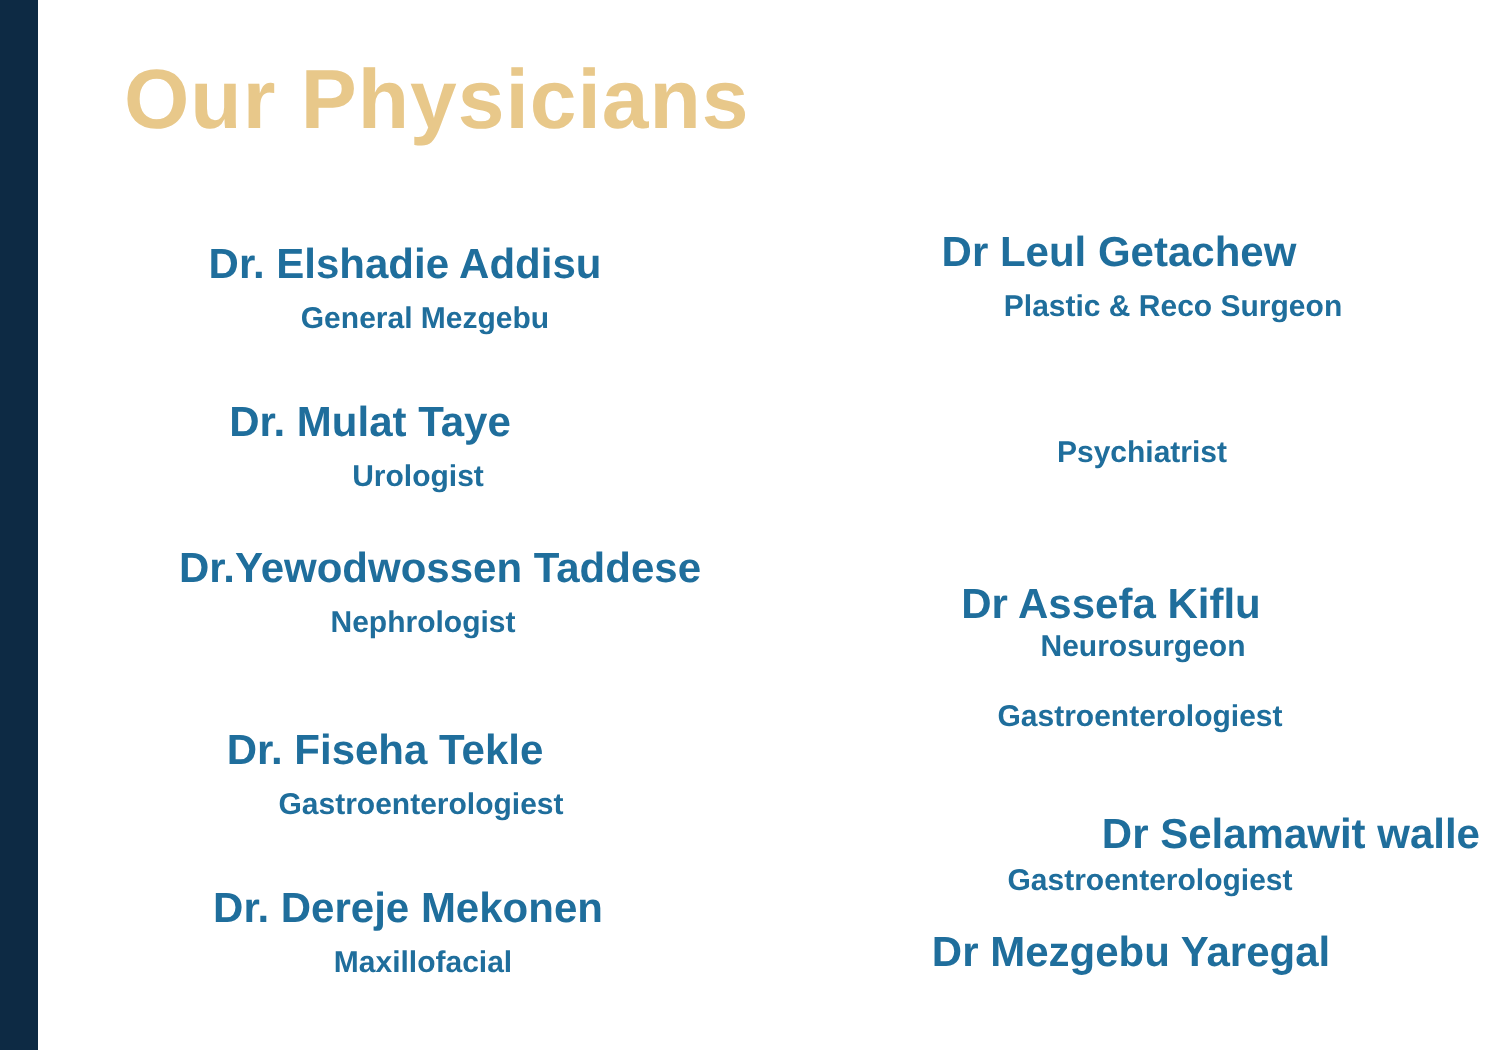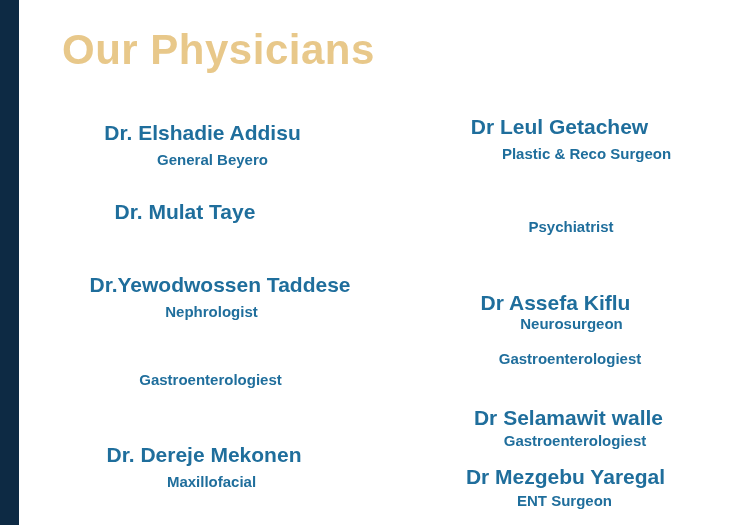--- a/index.html
+++ b/index.html
@@ -97,33 +97,35 @@
 
   <div class="edge-strip"></div>
   <div class="edge-strip-right"></div>
 
   <div class="title">Our Physicians</div>
 
   <div class="col col-left">
 
     <div class="doc" style="top:21px;">
       <div class="doc-name">Dr. Elshadie Addisu</div>
-      <div class="doc-spec" style="margin-left:20px;">General Beyero</div>
+      <div class="doc-spec" style="margin-left:20px;">General Mezgebu</div>
     </div>
 
     <div class="doc" style="top:100px;">
       <div class="doc-name" style="margin-left:-35px;">Dr. Mulat Taye</div>
+      <div class="doc-spec" style="margin-left:13px;">Urologist</div>
     </div>
 
     <div class="doc" style="top:173px;">
       <div class="doc-name" style="margin-left:35px;">Dr.Yewodwossen Taddese</div>
       <div class="doc-spec" style="margin-left:18px;">Nephrologist</div>
     </div>
 
     <div class="doc" style="top:264px;">
+      <div class="doc-name" style="margin-left:-20px;">Dr. Fiseha Tekle</div>
       <div class="doc-spec" style="margin-left:16px;">Gastroenterologiest</div>
     </div>
 
     <div class="doc" style="top:343px;">
       <div class="doc-name" style="margin-left:3px;">Dr. Dereje Mekonen</div>
       <div class="doc-spec" style="margin-left:18px;">Maxillofacial</div>
     </div>
 
   </div>
 
@@ -141,24 +143,23 @@
     <div class="doc" style="top:191px;">
       <div class="doc-name" style="margin-left:-9px;">Dr Assefa Kiflu</div>
       <div class="doc-spec" style="margin-left:23px; margin-top:2px;">Neurosurgeon</div>
     </div>
 
     <div class="doc" style="top:246px;">
       <div class="doc-spec" style="margin-left:20px; margin-top:5px;">Gastroenterologiest</div>
     </div>
 
     <div class="doc" style="top:306px;">
-      <div class="doc-name" style="margin-left:17px;">Dr Selamawit walle</div>
+      <div class="doc-name" style="margin-left:17px;text-align:right;">Dr Selamawit walle</div>
       <div class="doc-spec" style="margin-left:30px; margin-top:4px;">Gastroenterologiest</div>
     </div>
 
     <div class="doc" style="top:365px;">
       <div class="doc-name" style="margin-left:11px;">Dr Mezgebu Yaregal</div>
-      <div class="doc-spec" style="margin-left:9px; margin-top:5px;">ENT Surgeon</div>
     </div>
 
   </div>
 
 </div>
 
 </body></html>

